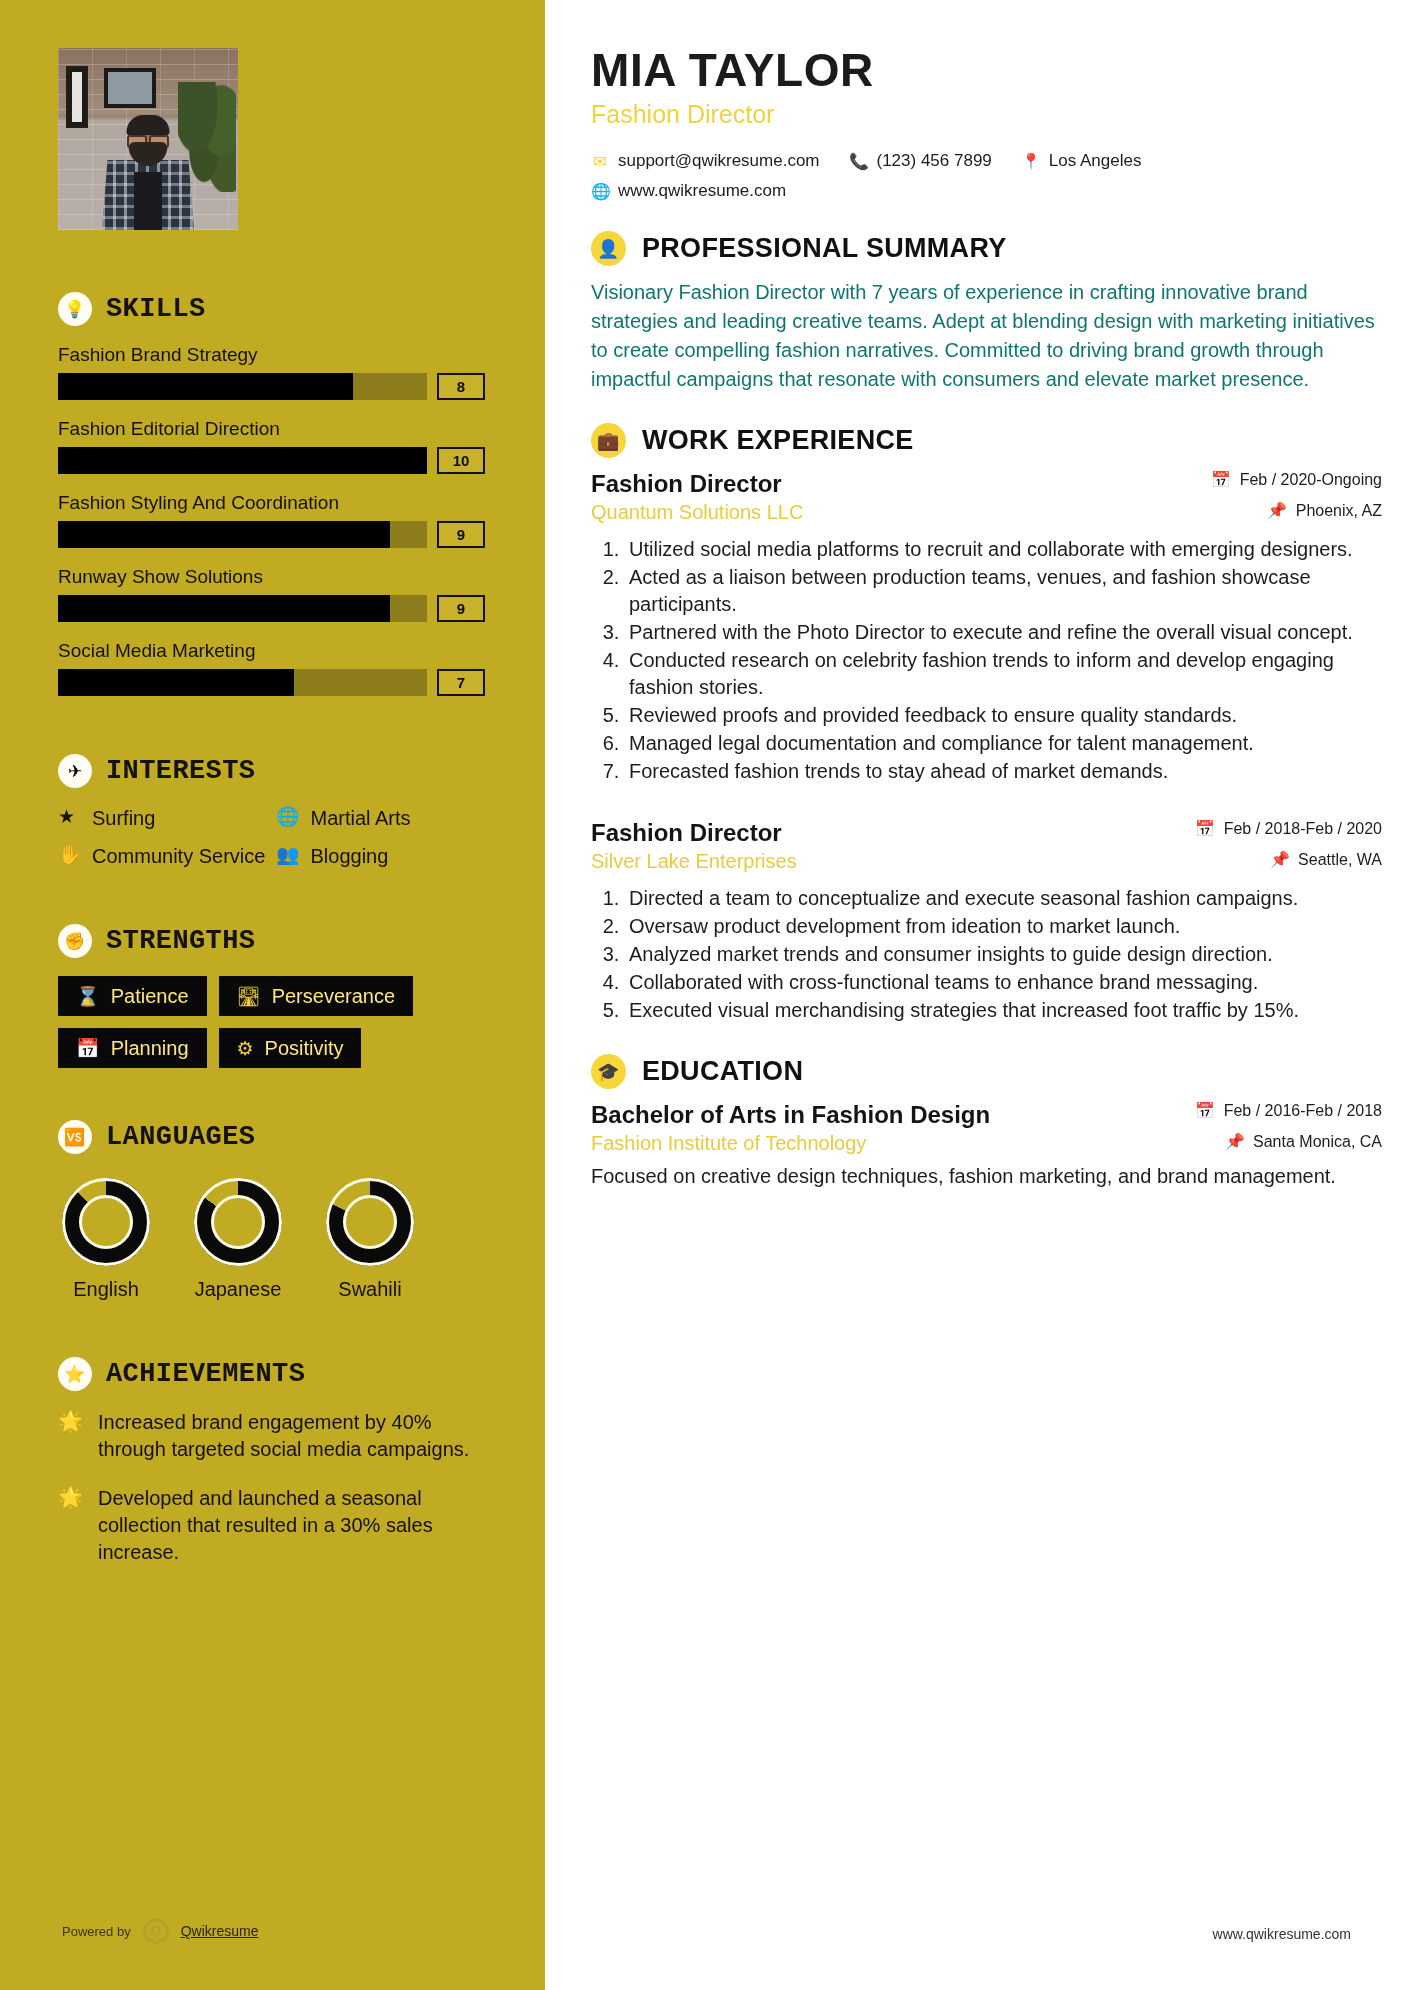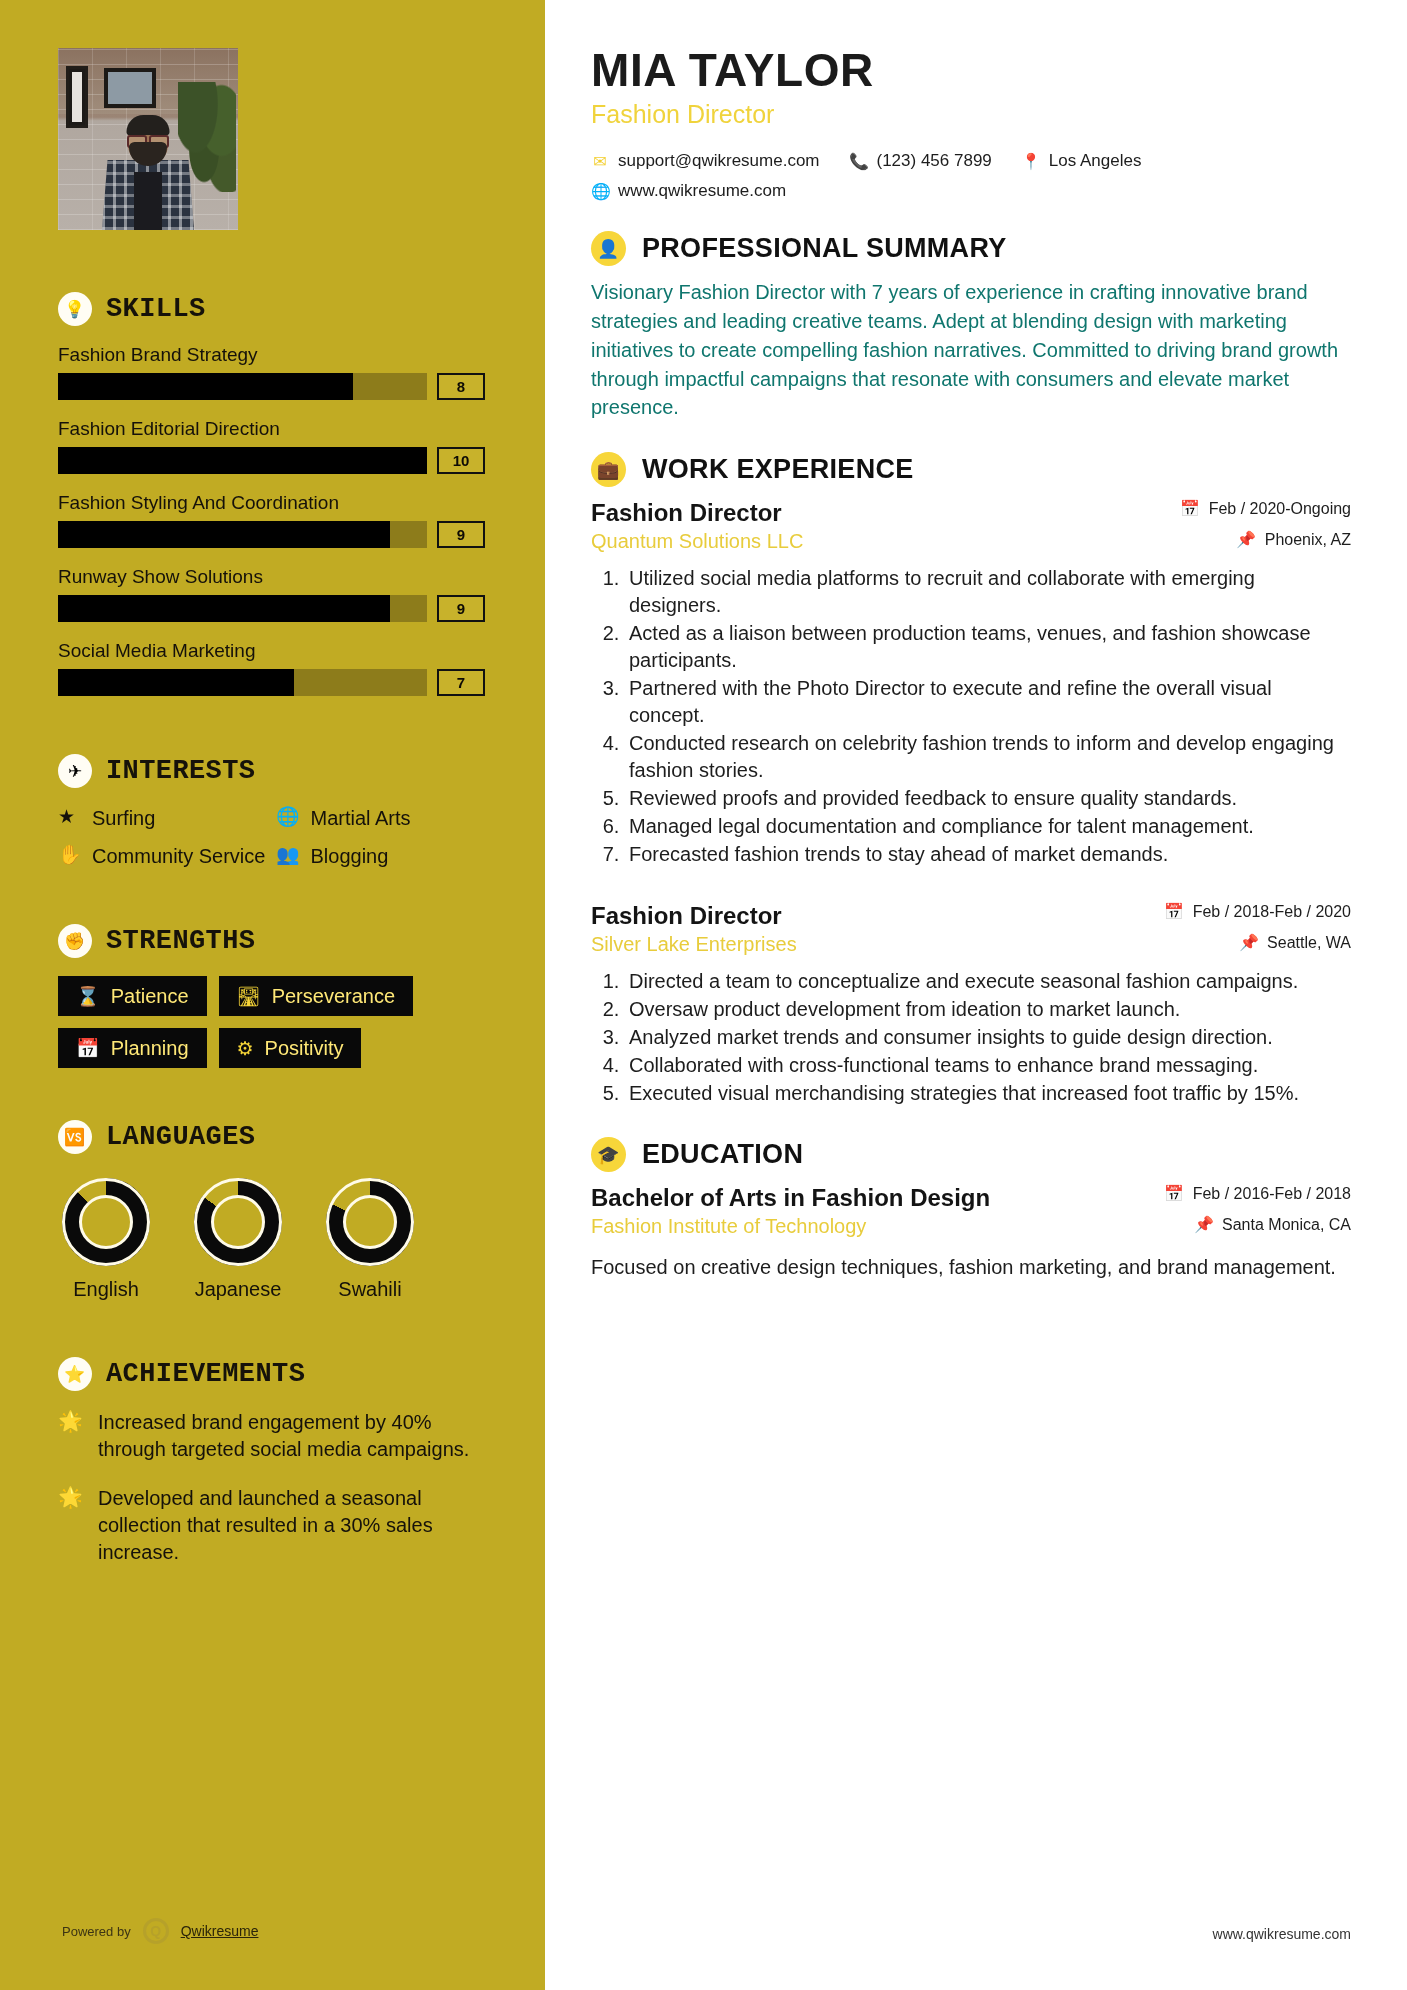--- a/index.html
+++ b/index.html
@@ -152,21 +152,21 @@
     font-size:13px; color:#3c3413;
   }
   .sb-footer .qlogo {
     width:26px;height:26px;border-radius:50%;
     border:3px solid #b6a12a; color:#b6a12a;
     display:flex;align-items:center;justify-content:center;font-size:14px;font-weight:700;
   }
   .sb-footer .qlink { color:#2b2509; text-decoration:underline; font-size:14px; }
 
   
-  .main { flex:1 1 auto; position:relative; padding: 46px 56px 0 46px; }
+  .main { flex:1 1 auto; position:relative; padding: 46px 25px 0 46px; }
 
   .name { font-size: 46px; font-weight: 800; letter-spacing: .6px; color:#1b1b1b; line-height:1.05; }
   .role { font-size: 25px; color:#f0d33c; margin-top: 6px; font-weight:500; }
 
   .contact-rows { margin-top: 22px; }
   .contact-line { display:flex; align-items:center; gap:10px; flex-wrap:wrap; margin-bottom:10px; }
   .c-item { display:flex; align-items:center; gap:9px; font-size:17px; color:#1d1d1d; margin-right:20px; }
   .c-ic { color:#f3cf2f; font-size:16px; width:18px; text-align:center; }
 
   .m-head { display:flex; align-items:center; gap:16px; margin: 30px 0 12px; }
@@ -182,21 +182,21 @@
   .job-top { display:flex; justify-content:space-between; align-items:flex-start; }
   .job-title { font-size:24px; font-weight:700; color:#141414; }
   .job-meta { font-size:16px; color:#1d1d1d; display:flex; align-items:center; gap:8px; white-space:nowrap; }
   .job-sub { display:flex; justify-content:space-between; align-items:flex-start; margin-top:3px; }
   .job-company { font-size:20px; color:#e8cc3c; }
   ol.bullets { margin: 12px 0 0 34px; }
   ol.bullets li { font-size:20px; line-height:1.35; color:#1d1d1d; margin-bottom:1px; padding-left:4px; }
   .job + .job { margin-top: 34px; }
 
   .edu { margin-top: 4px; }
-  .edu-desc { font-size:20px; line-height:1.35; color:#1d1d1d; margin-top:16px; }
+  .edu-desc { font-size:20px; line-height:1.35; color:#1d1d1d; margin-top:8px; }
 
   .main-footer {
     position:absolute; right:56px; bottom:48px;
     font-size:14px; color:#333;
   }
 </style>
 </head>
 <body>
 
 <div class="page">

